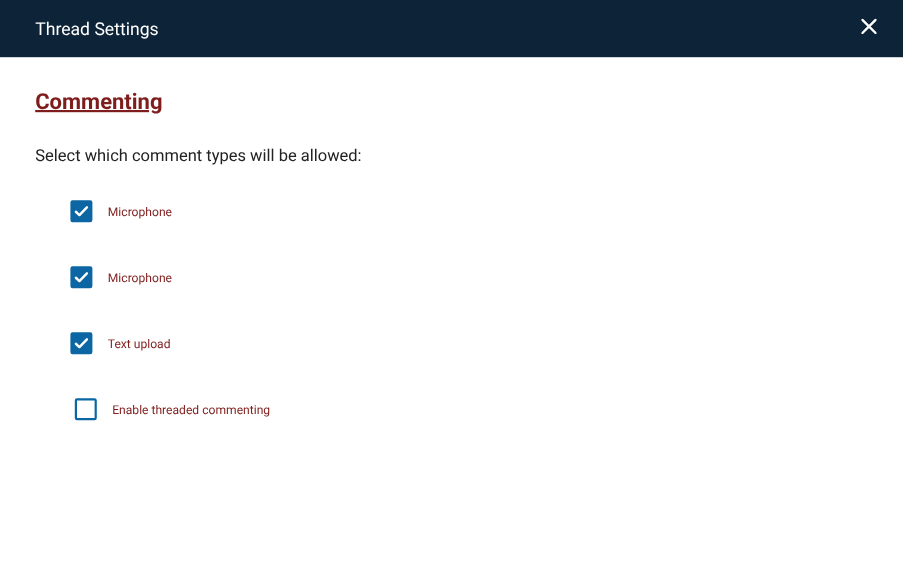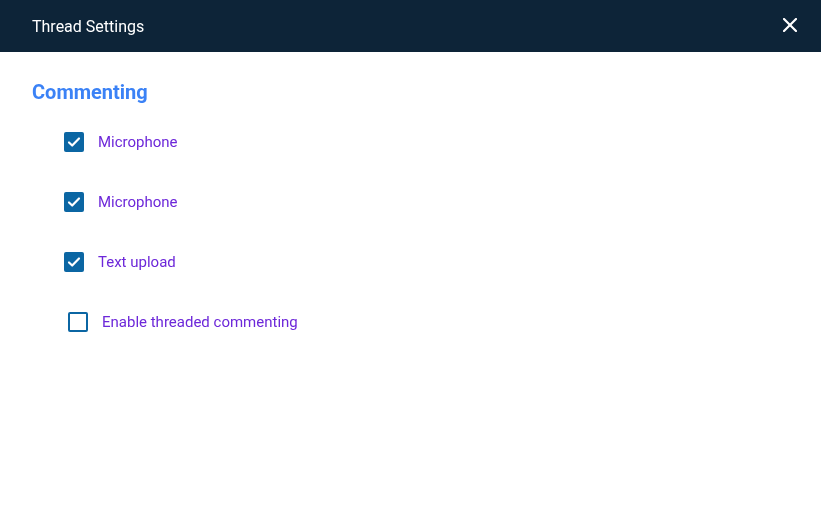--- a/index.html
+++ b/index.html
@@ -30,22 +30,23 @@
       line-height: 1;
       padding: 4px;
     }
     .modal-body {
       padding: 28px 32px;
       color: #1e1e1e;
     }
     .section-heading {
       font-size: 20px;
       font-weight: 700;
-      color: #3b82f6;
+      color: #7f1d1d;
       margin-bottom: 28px;
+      text-decoration: underline;
     }
     .section-description {
       font-size: 15px;
       color: #222;
       margin-bottom: 32px;
     }
     .option-list {
       padding-left: 32px;
     }
     .option-row {
@@ -70,22 +71,22 @@
     .checkbox.unchecked {
       background: #fff;
       border: 2px solid #0b66a3;
     }
     .checkbox svg {
       width: 14px;
       height: 14px;
       display: block;
     }
     .option-label {
-      font-size: 15px;
-      color: #6d28d9;
+      font-size: 11px;
+      color: #7f1d1d;
     }
     .threaded-row {
       display: flex;
       align-items: center;
       margin-top: 0;
       padding-left: 36px;
     }
   </style>
 </head>
 <body>
@@ -95,20 +96,21 @@
   <div class="close-btn">
     <svg viewBox="0 0 14 14" width="14" height="14" fill="none" stroke="#fff" stroke-width="2.2" stroke-linecap="round">
       <line x1="1" y1="1" x2="13" y2="13"></line>
       <line x1="13" y1="1" x2="1" y2="13"></line>
     </svg>
   </div>
 </div>
 
 <div class="modal-body">
   <h2 class="section-heading">Commenting</h2>
+  <p class="section-description">Select which comment types will be allowed:</p>
 
   <div class="option-list">
 
     <div class="option-row">
       <span class="checkbox checked">
         <svg viewBox="0 0 14 14">
             <path d="M2 7.5 L5.2 10.5 L12 3.5" fill="none" stroke="#fff" stroke-width="2.2" stroke-linecap="round" stroke-linejoin="round"></path>
           </svg>
       </span>
       <span class="option-label">Microphone</span>

